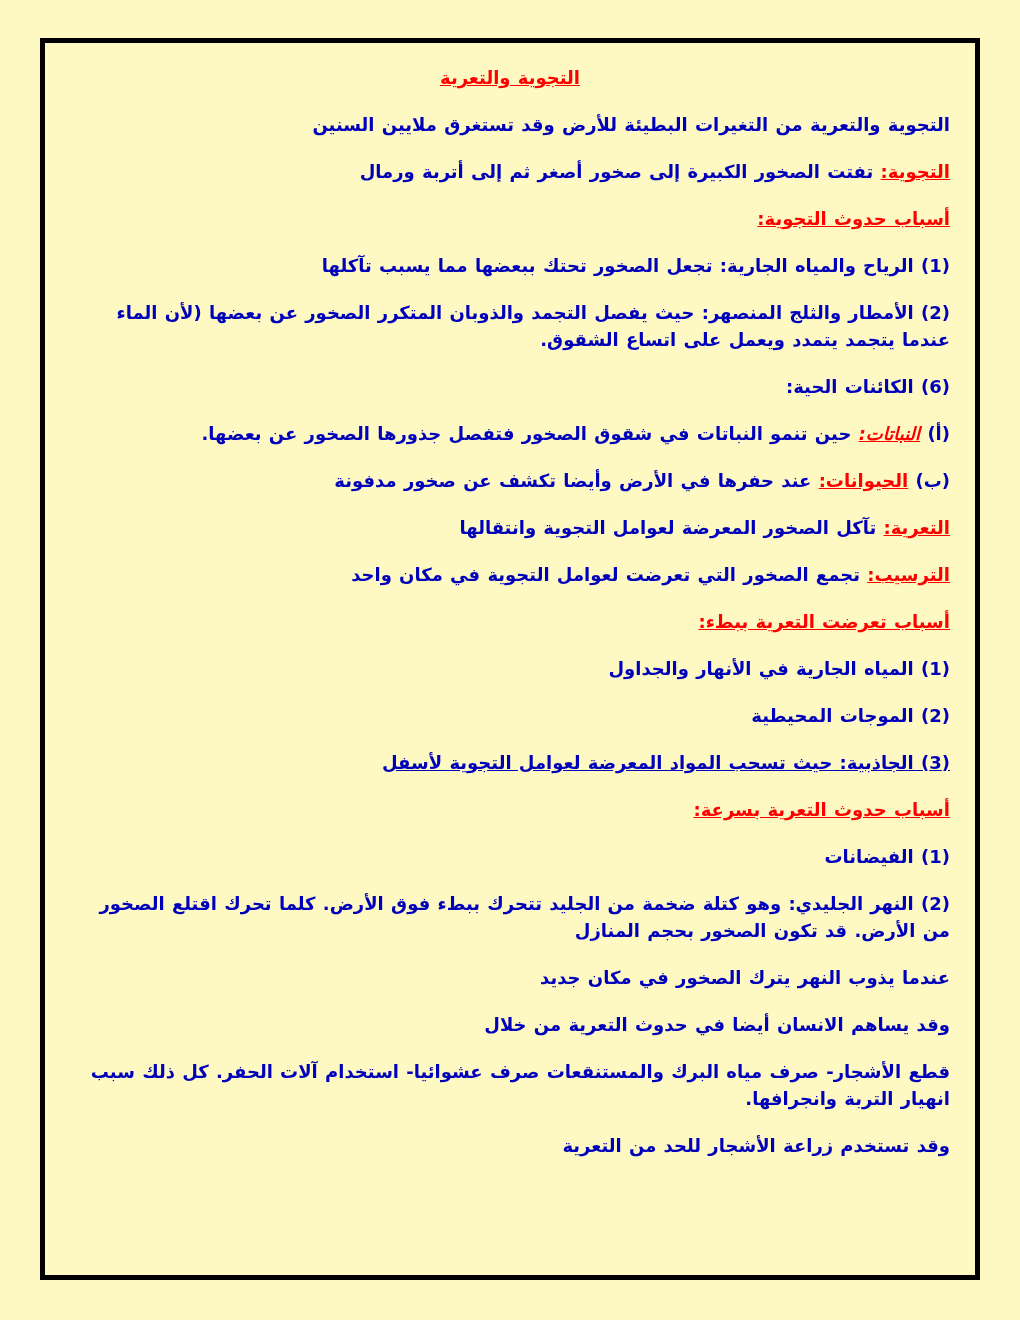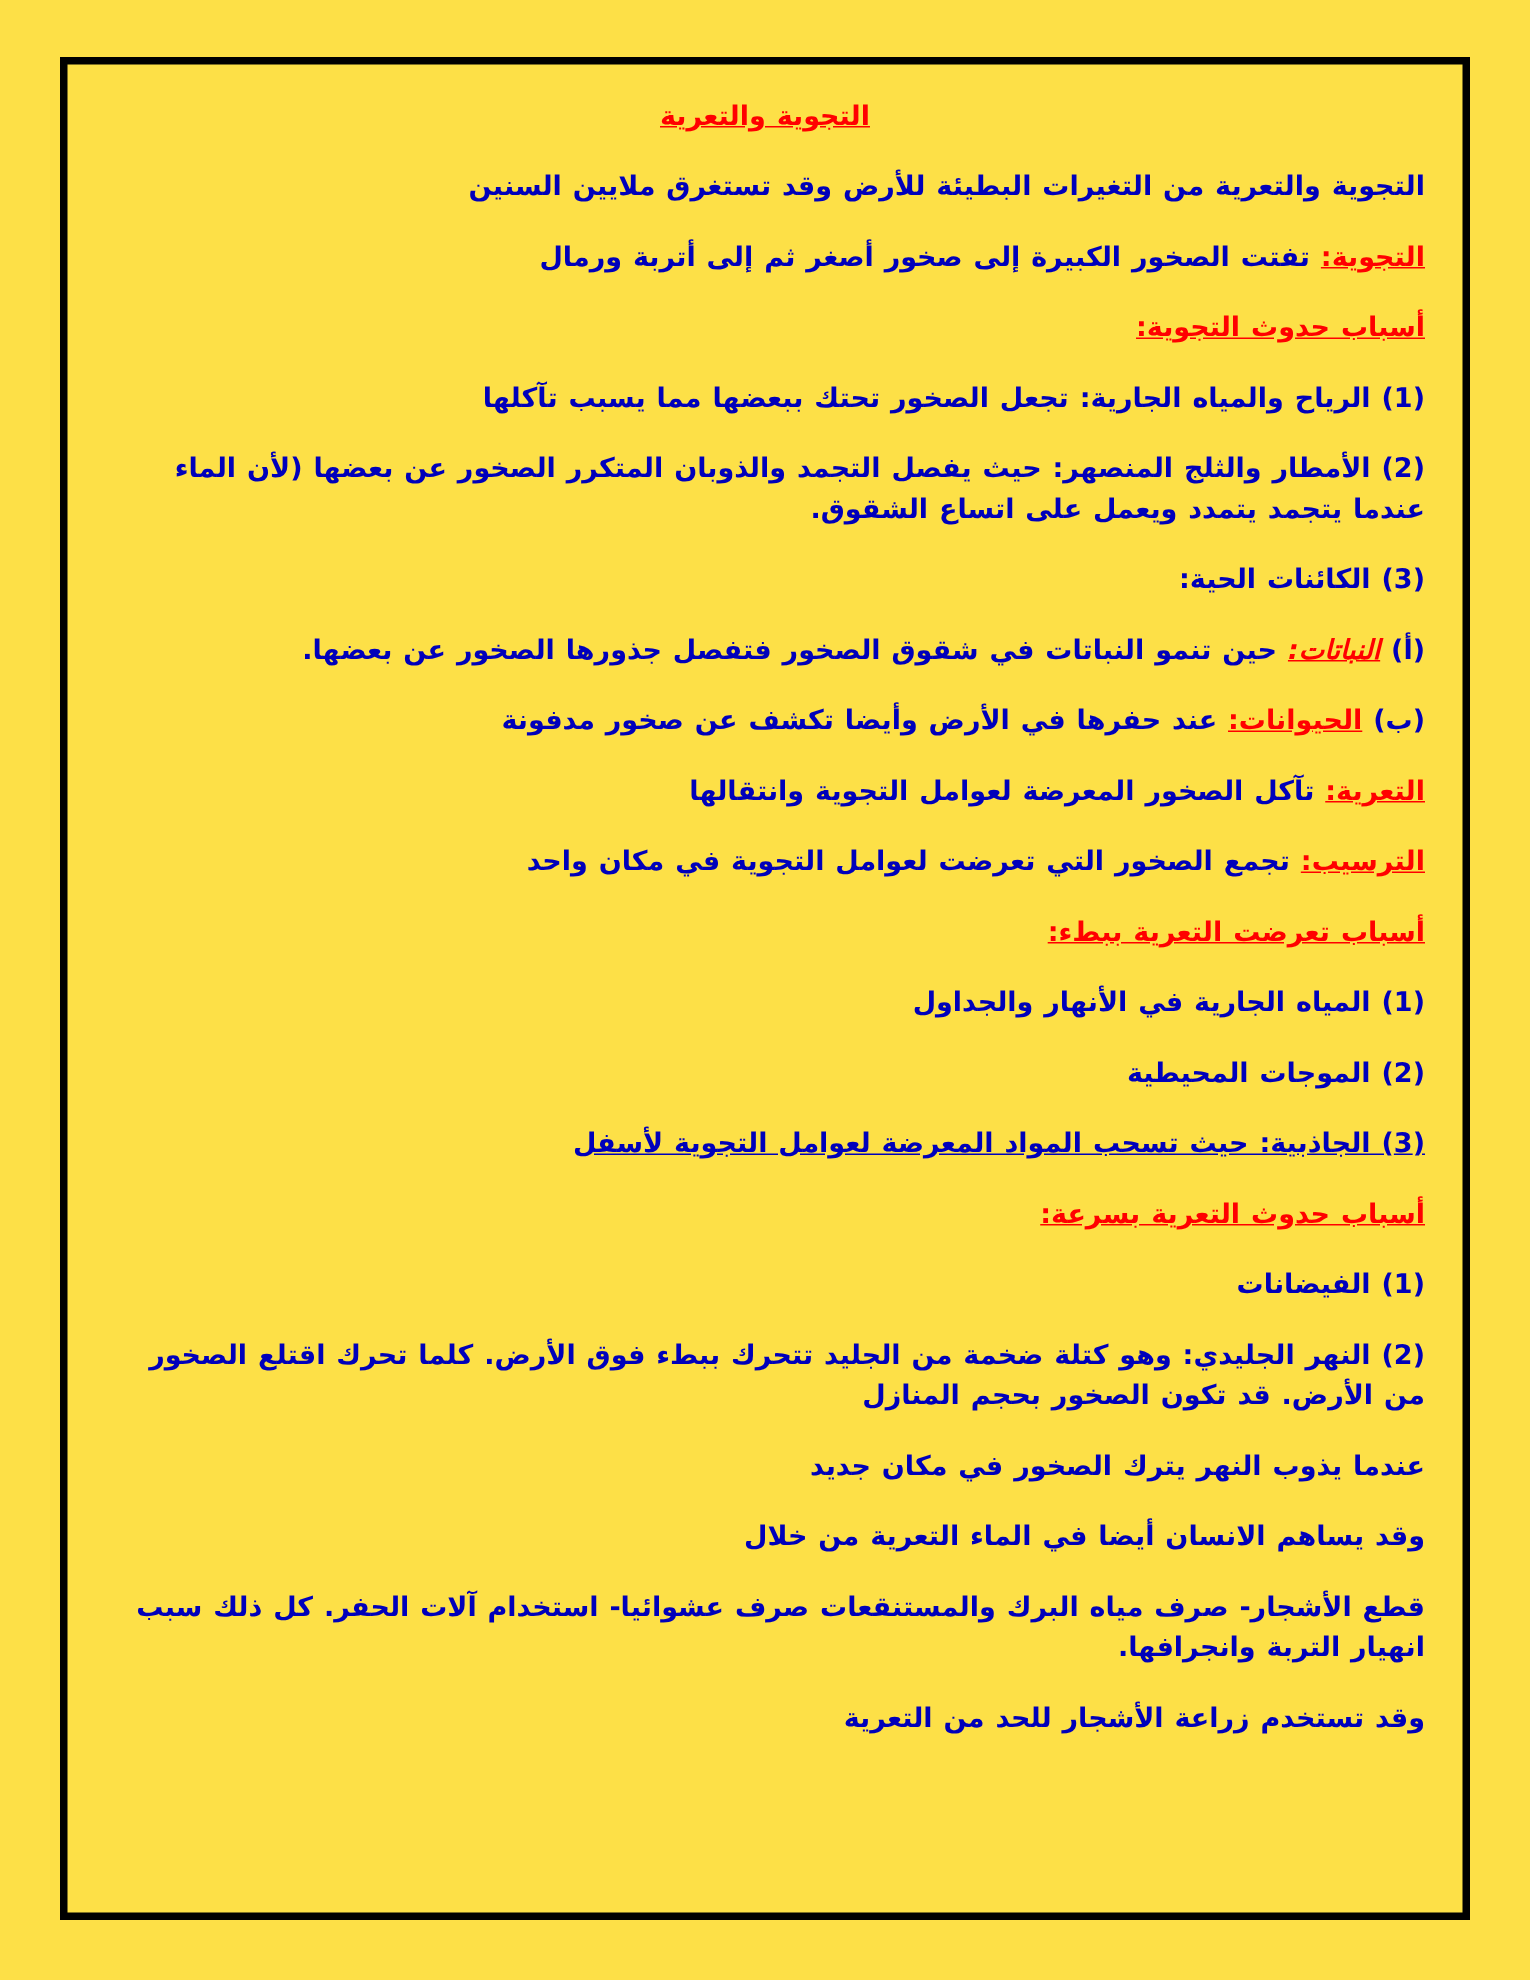--- a/index.html
+++ b/index.html
@@ -4,21 +4,21 @@
 <style>
   html, body {
     margin: 0;
     padding: 0;
     background: #ffffff;
   }
   .page {
     position: relative;
     width: 1020px;
     height: 1320px;
-    background: #fde047;
+    background: #fef9c3;
     font-family: "DejaVu Sans", sans-serif;
     overflow: hidden;
   }
   .frame {
     position: absolute;
     top: 38px;
     left: 40px;
     right: 40px;
     bottom: 40px;
     border: 4px solid #000000;
@@ -49,31 +49,31 @@
 
 <div class="page">
   <div class="frame">
     <div class="content" id="doc-content">
         <p class="para center"><span class="seg-underline" style="color: rgb(255, 0, 0);">التجوية والتعرية</span></p>
         <p class="para"><span style="color: rgb(0, 0, 187);">التجوية والتعرية من التغيرات البطيئة للأرض وقد تستغرق ملايين السنين</span></p>
         <p class="para"><span class="seg-underline" style="color: rgb(255, 0, 0);">التجوية:</span><span style="color: rgb(0, 0, 187);"> تفتت الصخور الكبيرة إلى صخور أصغر ثم إلى أتربة ورمال</span></p>
         <p class="para"><span class="seg-underline" style="color: rgb(255, 0, 0);">أسباب حدوث التجوية:</span></p>
         <p class="para"><span style="color: rgb(0, 0, 187);">(1) الرياح والمياه الجارية: تجعل الصخور تحتك ببعضها مما يسبب تآكلها</span></p>
         <p class="para"><span style="color: rgb(0, 0, 187);">(2) الأمطار والثلج المنصهر: حيث يفصل التجمد والذوبان المتكرر الصخور عن بعضها (لأن الماء عندما يتجمد يتمدد ويعمل على اتساع الشقوق.</span></p>
-        <p class="para"><span style="color: rgb(0, 0, 187);">(3) الكائنات الحية:</span></p>
+        <p class="para"><span style="color: rgb(0, 0, 187);">(6) الكائنات الحية:</span></p>
         <p class="para"><span style="color: rgb(0, 0, 187);">(أ) </span><span class="seg-underline" style="color: rgb(255, 0, 0); font-style: italic;">النباتات:</span><span style="color: rgb(0, 0, 187);"> حين تنمو النباتات في شقوق الصخور فتفصل جذورها الصخور عن بعضها.</span></p>
         <p class="para"><span style="color: rgb(0, 0, 187);">(ب) </span><span class="seg-underline" style="color: rgb(255, 0, 0);">الحيوانات:</span><span style="color: rgb(0, 0, 187);"> عند حفرها في الأرض وأيضا تكشف عن صخور مدفونة</span></p>
         <p class="para"><span class="seg-underline" style="color: rgb(255, 0, 0);">التعرية:</span><span style="color: rgb(0, 0, 187);"> تآكل الصخور المعرضة لعوامل التجوية وانتقالها</span></p>
         <p class="para"><span class="seg-underline" style="color: rgb(255, 0, 0); margin-top: 16px;">الترسيب:</span><span style="color: rgb(0, 0, 187);"> تجمع الصخور التي تعرضت لعوامل التجوية في مكان واحد</span></p>
         <p class="para"><span class="seg-underline" style="color: rgb(255, 0, 0);">أسباب تعرضت التعرية ببطء:</span></p>
         <p class="para"><span style="color: rgb(0, 0, 187);">(1) المياه الجارية في الأنهار والجداول</span></p>
         <p class="para"><span style="color: rgb(0, 0, 187);">(2) الموجات المحيطية</span></p>
         <p class="para"><span style="color: rgb(0, 0, 187); text-decoration: underline;">(3) الجاذبية: حيث تسحب المواد المعرضة لعوامل التجوية لأسفل</span></p>
         <p class="para"><span class="seg-underline" style="color: rgb(255, 0, 0);">أسباب حدوث التعرية بسرعة:</span></p>
         <p class="para"><span style="color: rgb(0, 0, 187);">(1) الفيضانات</span></p>
         <p class="para"><span style="color: rgb(0, 0, 187);">(2) النهر الجليدي: وهو كتلة ضخمة من الجليد تتحرك ببطء فوق الأرض. كلما تحرك اقتلع الصخور من الأرض. قد تكون الصخور بحجم المنازل</span></p>
         <p class="para"><span style="color: rgb(0, 0, 187);">عندما يذوب النهر يترك الصخور في مكان جديد</span></p>
-        <p class="para"><span style="color: rgb(0, 0, 187);">وقد يساهم الانسان أيضا في الماء التعرية من خلال</span></p>
+        <p class="para"><span style="color: rgb(0, 0, 187);">وقد يساهم الانسان أيضا في حدوث التعرية من خلال</span></p>
         <p class="para"><span style="color: rgb(0, 0, 187);">قطع الأشجار- صرف مياه البرك والمستنقعات صرف عشوائيا- استخدام آلات الحفر. كل ذلك سبب انهيار التربة وانجرافها.</span></p>
         <p class="para"><span style="color: rgb(0, 0, 187);">وقد تستخدم زراعة الأشجار للحد من التعرية</span></p>
       </div>
   </div>
 </div>
 
 </body></html>

